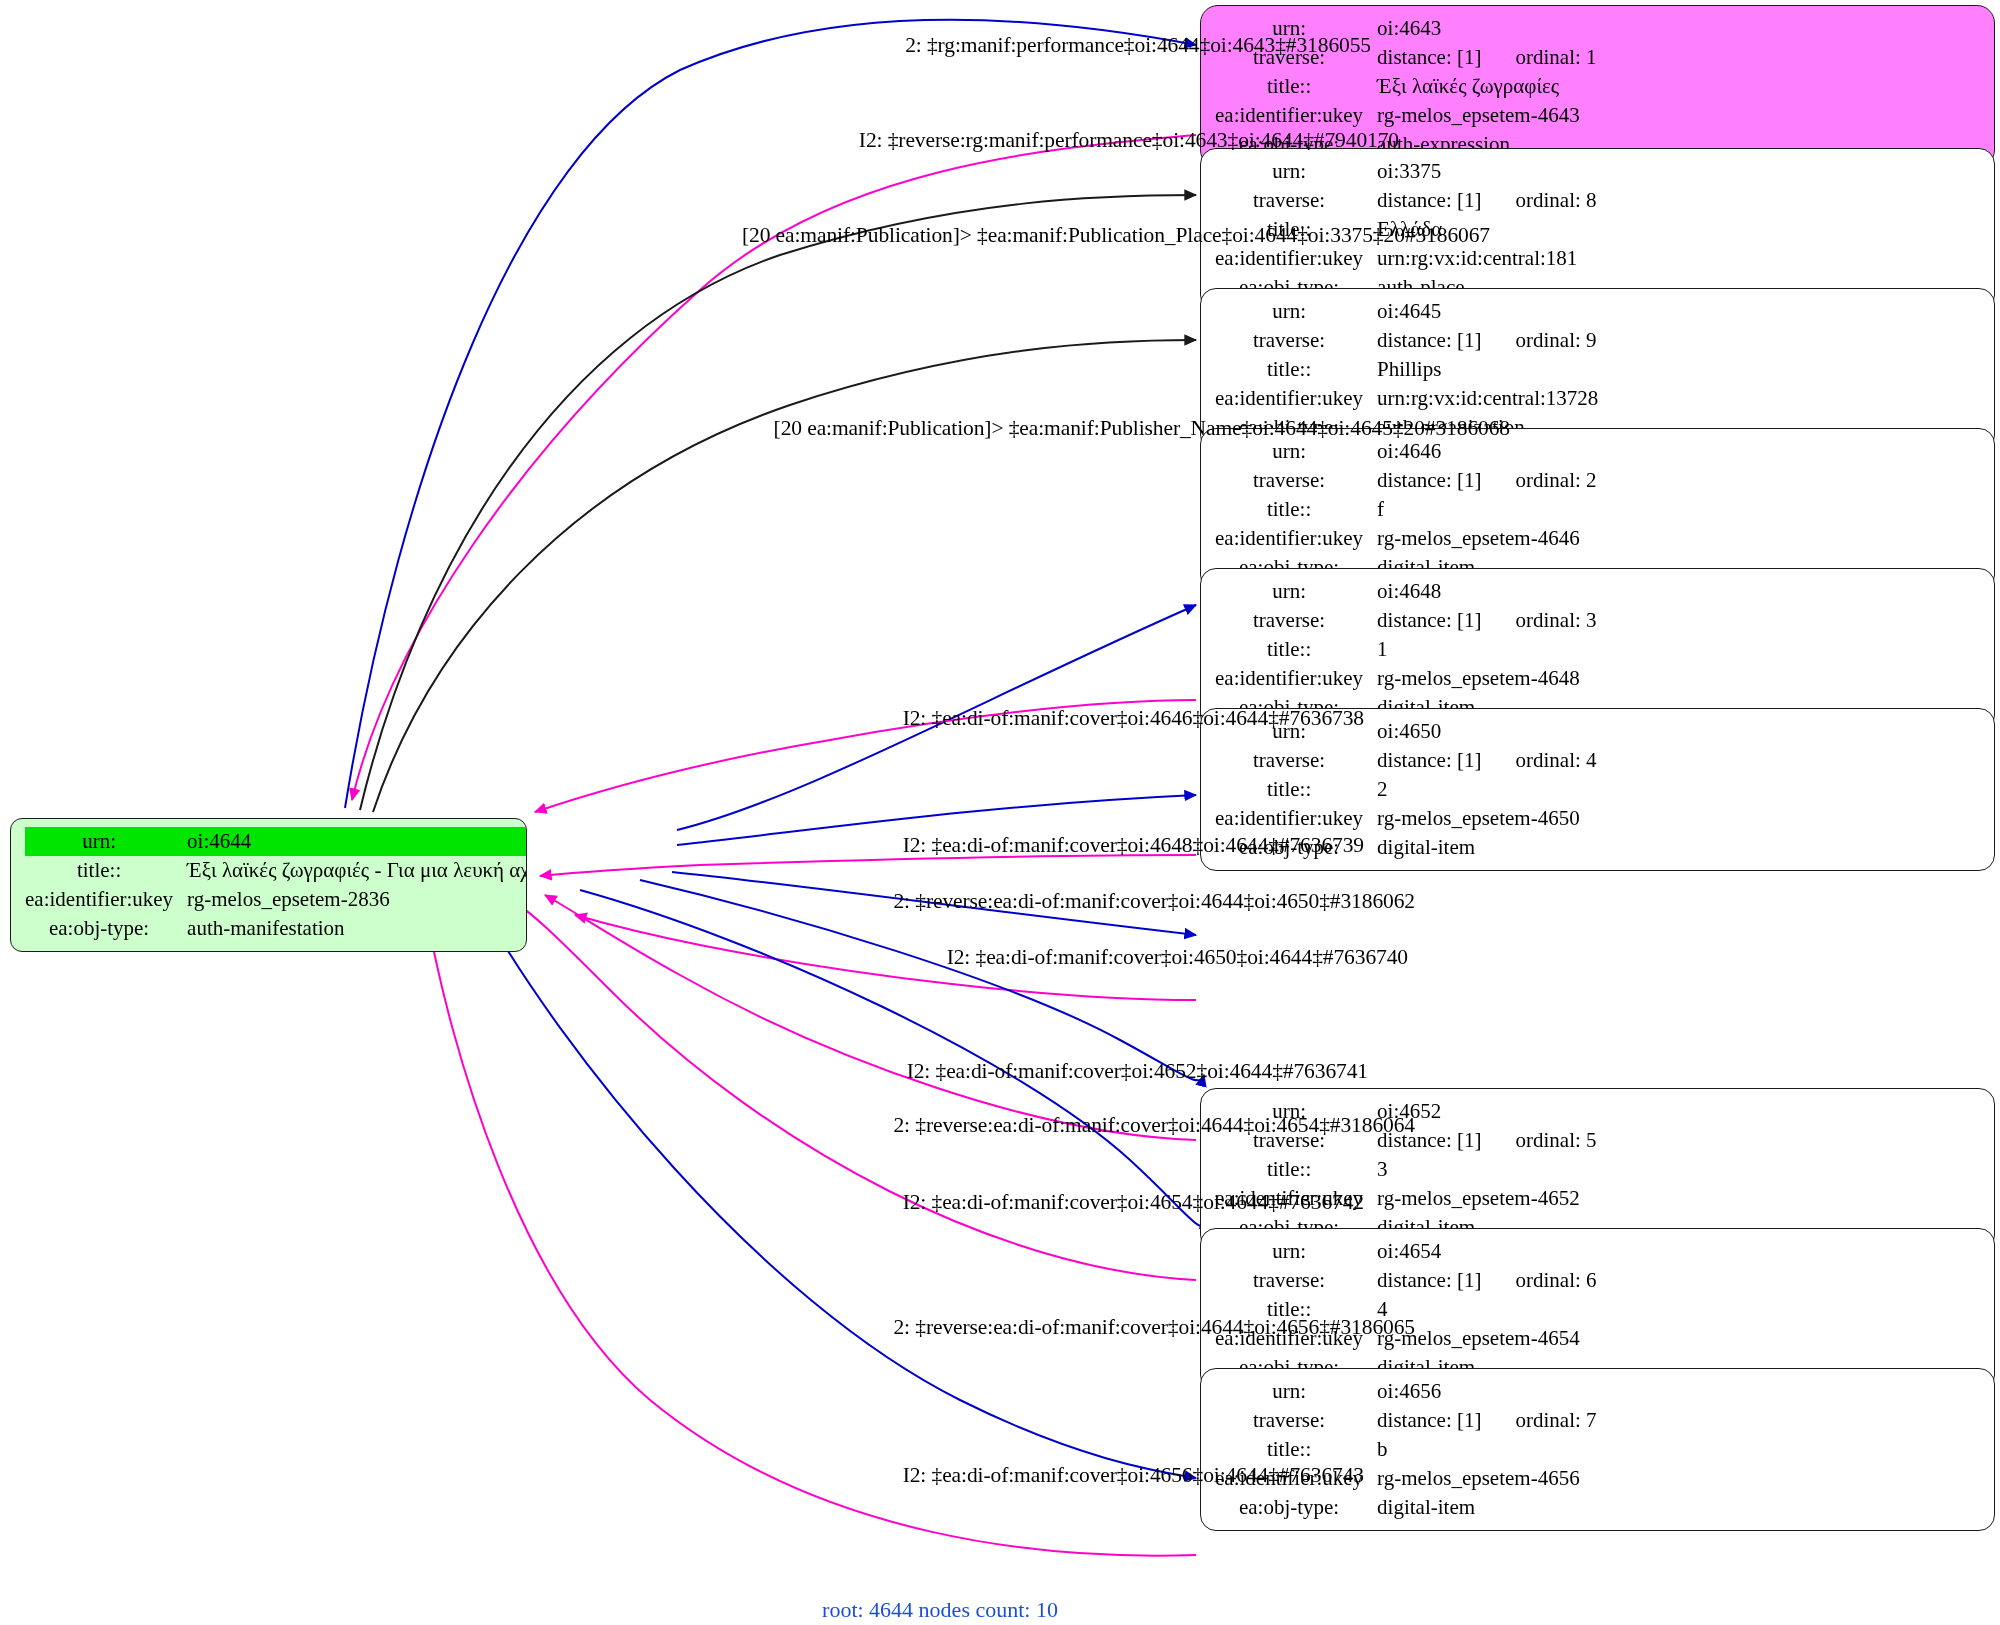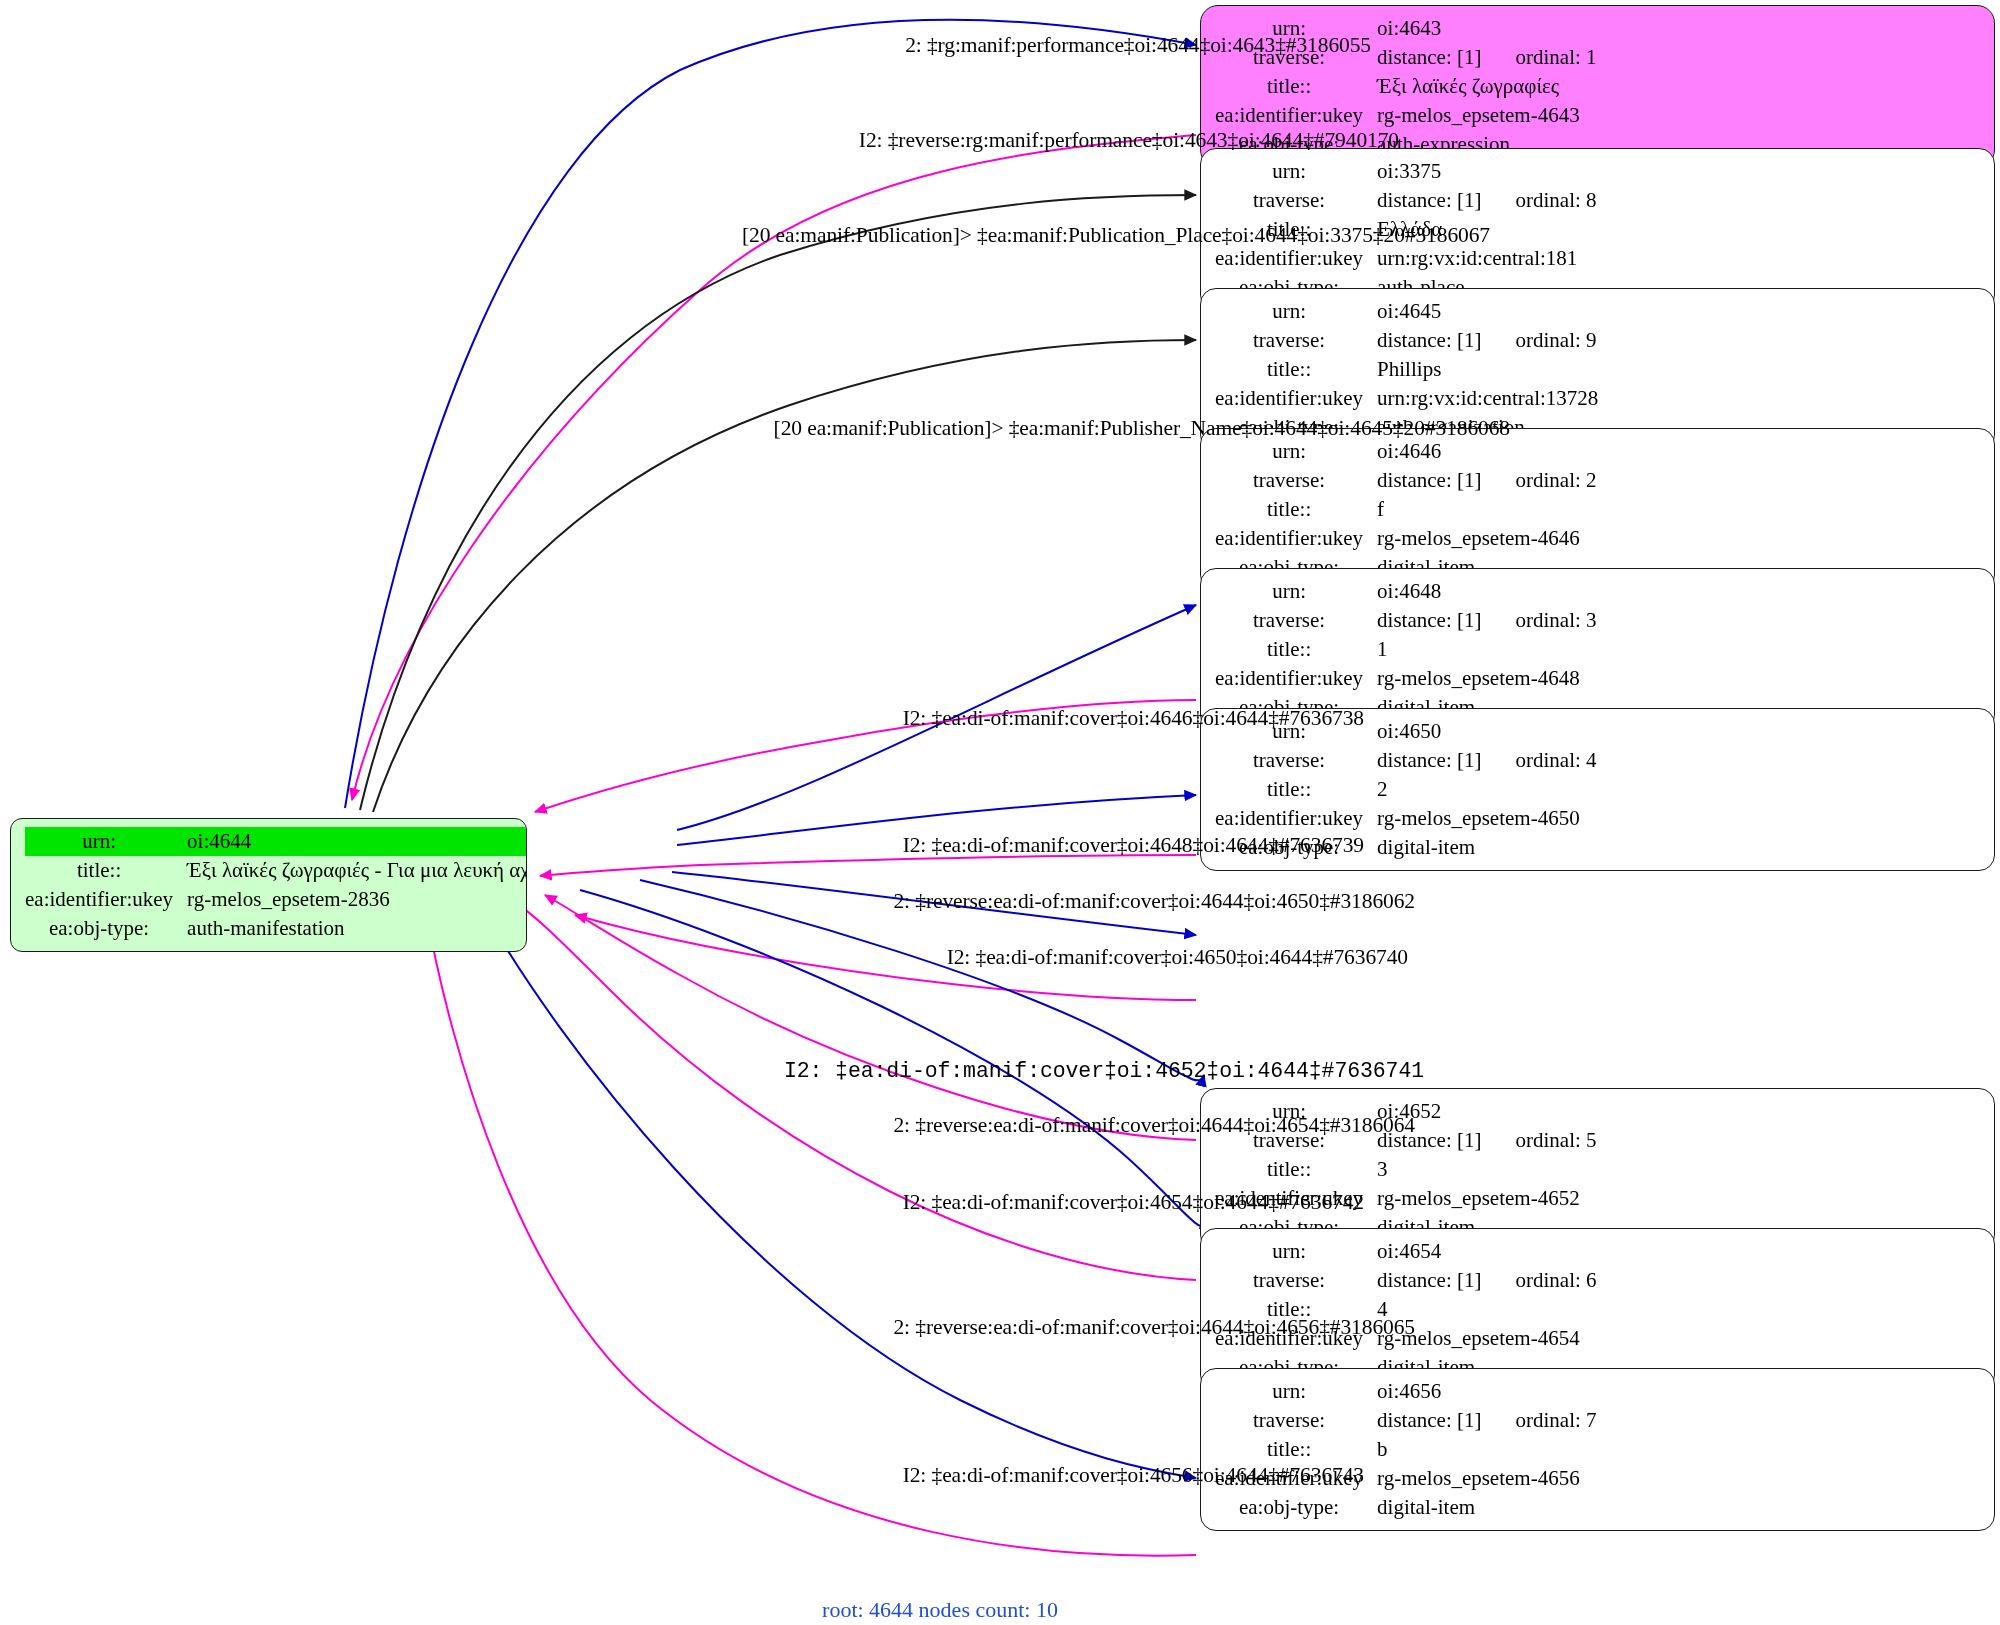--- a/index.html
+++ b/index.html
@@ -394,21 +394,21 @@
   </div>
 
   <div class="edge-label" style="left:1371px; top:45px;">2: ‡rg:manif:performance‡oi:4644‡oi:4643‡#3186055</div>
   <div class="edge-label" style="left:1399px; top:140px;">I2: ‡reverse:rg:manif:performance‡oi:4643‡oi:4644‡#7940170</div>
   <div class="edge-label" style="left:1490px; top:235px;">[20 ea:manif:Publication]&gt; ‡ea:manif:Publication_Place‡oi:4644‡oi:3375‡20#3186067</div>
   <div class="edge-label" style="left:1510px; top:428px;">[20 ea:manif:Publication]&gt; ‡ea:manif:Publisher_Name‡oi:4644‡oi:4645‡20#3186068</div>
   <div class="edge-label" style="left:1364px; top:718px;text-align:right;">I2: ‡ea:di-of:manif:cover‡oi:4646‡oi:4644‡#7636738</div>
   <div class="edge-label" style="left:1364px; top:845px;">I2: ‡ea:di-of:manif:cover‡oi:4648‡oi:4644‡#7636739</div>
   <div class="edge-label" style="left:1415px; top:901px;">2: ‡reverse:ea:di-of:manif:cover‡oi:4644‡oi:4650‡#3186062</div>
   <div class="edge-label" style="left:1408px; top:957px;">I2: ‡ea:di-of:manif:cover‡oi:4650‡oi:4644‡#7636740</div>
-  <div class="edge-label" style="left:1424px; top:1071px;font-family:Liberation Mono, monospace;">I2: ‡ea:di-of:manif:cover‡oi:4652‡oi:4644‡#7636741</div>
+  <div class="edge-label" style="left:1368px; top:1071px;">I2: ‡ea:di-of:manif:cover‡oi:4652‡oi:4644‡#7636741</div>
   <div class="edge-label" style="left:1415px; top:1125px;">2: ‡reverse:ea:di-of:manif:cover‡oi:4644‡oi:4654‡#3186064</div>
   <div class="edge-label" style="left:1364px; top:1202px;">I2: ‡ea:di-of:manif:cover‡oi:4654‡oi:4644‡#7636742</div>
   <div class="edge-label" style="left:1415px; top:1327px;">2: ‡reverse:ea:di-of:manif:cover‡oi:4644‡oi:4656‡#3186065</div>
   <div class="edge-label" style="left:1364px; top:1475px;">I2: ‡ea:di-of:manif:cover‡oi:4656‡oi:4644‡#7636743</div>
 
   <div class="footer-label" style="left:940px; top:1597px;">root: 4644 nodes count: 10</div>
 
 </div>
 
 </body></html>

